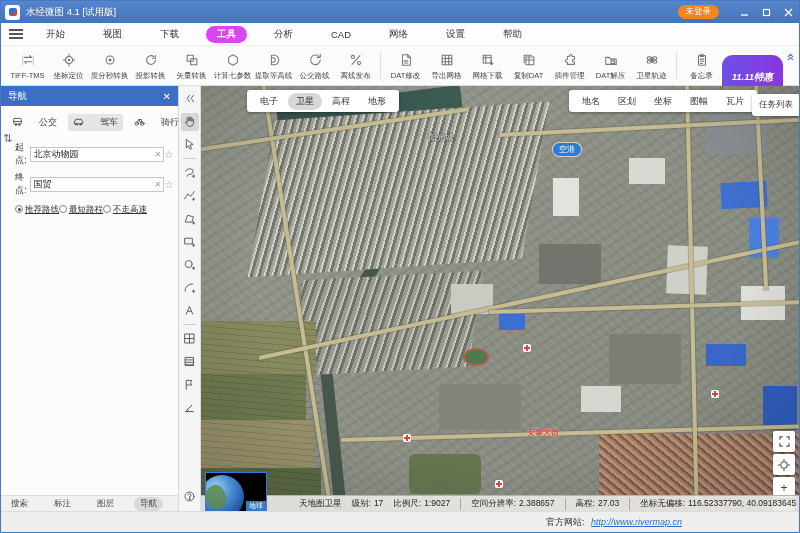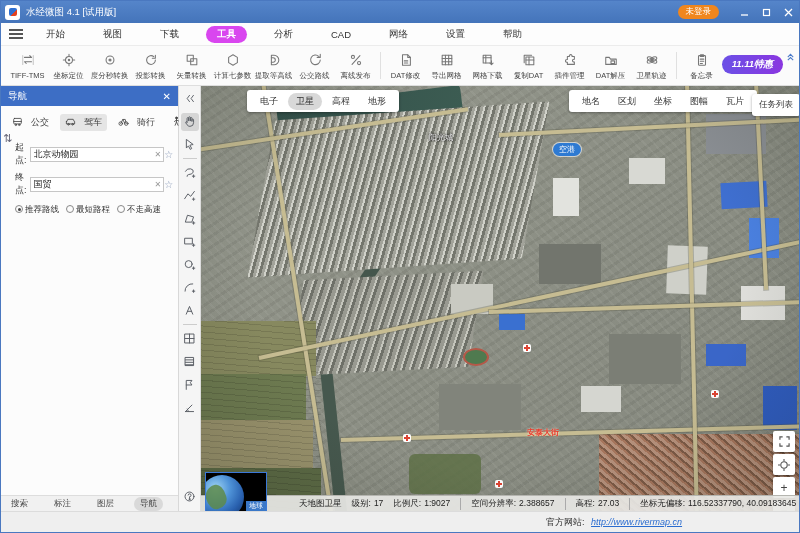--- a/index.html
+++ b/index.html
@@ -28,43 +28,43 @@
 
   
   .ribbon { position:absolute; top:45px; left:0; right:0; height:40px; background:#fbfbfb;
     border-bottom:1px solid #dedede; display:flex; align-items:stretch; padding-left:6px; }
   .rbtn { width:41px; display:flex; flex-direction:column; align-items:center; justify-content:center;
     cursor:pointer; color:#777; }
   .rbtn .ric { height:18px; display:flex; align-items:center; }
   .rbtn .rlb { font-size:7.5px; color:#444; margin-top:2px; white-space:nowrap; }
   .rdiv { width:1px; background:#e0e0e0; margin:6px 4px; }
   .promo { position:absolute; right:16px; top:9px; background:linear-gradient(90deg,#6b50e6,#8a36e0);
-    color:#fff; font-size:9.5px; font-weight:bold; font-style:italic; padding:3px 10px; border-radius:11px; cursor:pointer;}
+    color:#fff; font-size:9.5px; font-weight:bold; font-style:italic; padding:16px 10px; border-radius:11px; cursor:pointer;}
   .rib-collapse { position:absolute; right:4px; top:2px; color:#4a7ac8; cursor:pointer; }
 
   
   .main { position:absolute; top:85px; left:0; right:0; bottom:21px; }
 
   
   .navpanel { position:absolute; left:0; top:0; width:178px; bottom:0; background:#fcfcfc;
     border-right:1px solid #d8d8d8; font-size:9px; color:#333; }
   .np-head { height:20px; background:#3d6ec5; color:#fff; display:flex; align-items:center;
     padding:0 7px; font-size:9.5px; }
   .np-close { margin-left:auto; cursor:pointer; font-size:10px; }
   .np-modes { display:flex; align-items:center; gap:6px; padding:8px 4px 6px 6px; }
-  .mode { display:flex; align-items:flex-end; gap:8px; padding:2px 5px; border-radius:3px; cursor:pointer; color:#444; white-space:nowrap;}
+  .mode { display:flex; align-items:flex-end; gap:16px; padding:2px 5px; border-radius:3px; cursor:pointer; color:#444; white-space:nowrap;}
   .mode.active { background:#e5e5e5; }
   .np-row { display:flex; align-items:center; margin:4px 6px 0 14px; gap:3px; }
   .np-row .lbl { width:22px; }
   .np-input { flex:1; height:15px; border:1px solid #c6c6c6; background:#fff; font-size:9px;
     padding:0 12px 0 3px; color:#222; font-family:inherit; }
   .clr { margin-left:-12px; color:#999; cursor:pointer; font-size:8px; z-index:2;}
   .star { color:#8a9ab8; cursor:pointer; font-size:10px; }
   .swap { position:absolute; left:2px; top:46px; color:#667; font-size:11px; cursor:pointer;}
-  .np-options { display:flex; align-items:center; gap:7px; margin:7px 0 0 14px; white-space:nowrap; font-size:8.5px;}
+  .np-options { display:flex; align-items:center; margin:7px 0 0 14px; white-space:nowrap; font-size:8.5px;text-decoration:underline;}
   .radio { width:8px; height:8px; border:1px solid #888; border-radius:50%; display:inline-block; vertical-align:-1px; margin-right:2px; position:relative;}
   .radio.on::after { content:""; position:absolute; inset:1.5px; background:#444; border-radius:50%; }
   .np-actions { display:flex; gap:6px; margin:7px 0 0 6px; }
   .abtn { border:1px solid #bbb; background:#fff; border-radius:2px; font-size:8.5px; padding:2px 7px; cursor:pointer; color:#333; font-family:inherit;}
   .abtn.dim { color:#aaa; border-color:#d5d5d5; }
   .np-tabs { position:absolute; left:0; right:0; bottom:0; height:16px; background:#f1f1f1;
     border-top:1px solid #ddd; display:flex; align-items:center; gap:14px; padding-left:4px; font-size:8.5px;}
   .np-tab { cursor:pointer; padding:1px 6px; border-radius:8px; color:#444;}
   .np-tab.active { background:#d9d9d9; }
 

